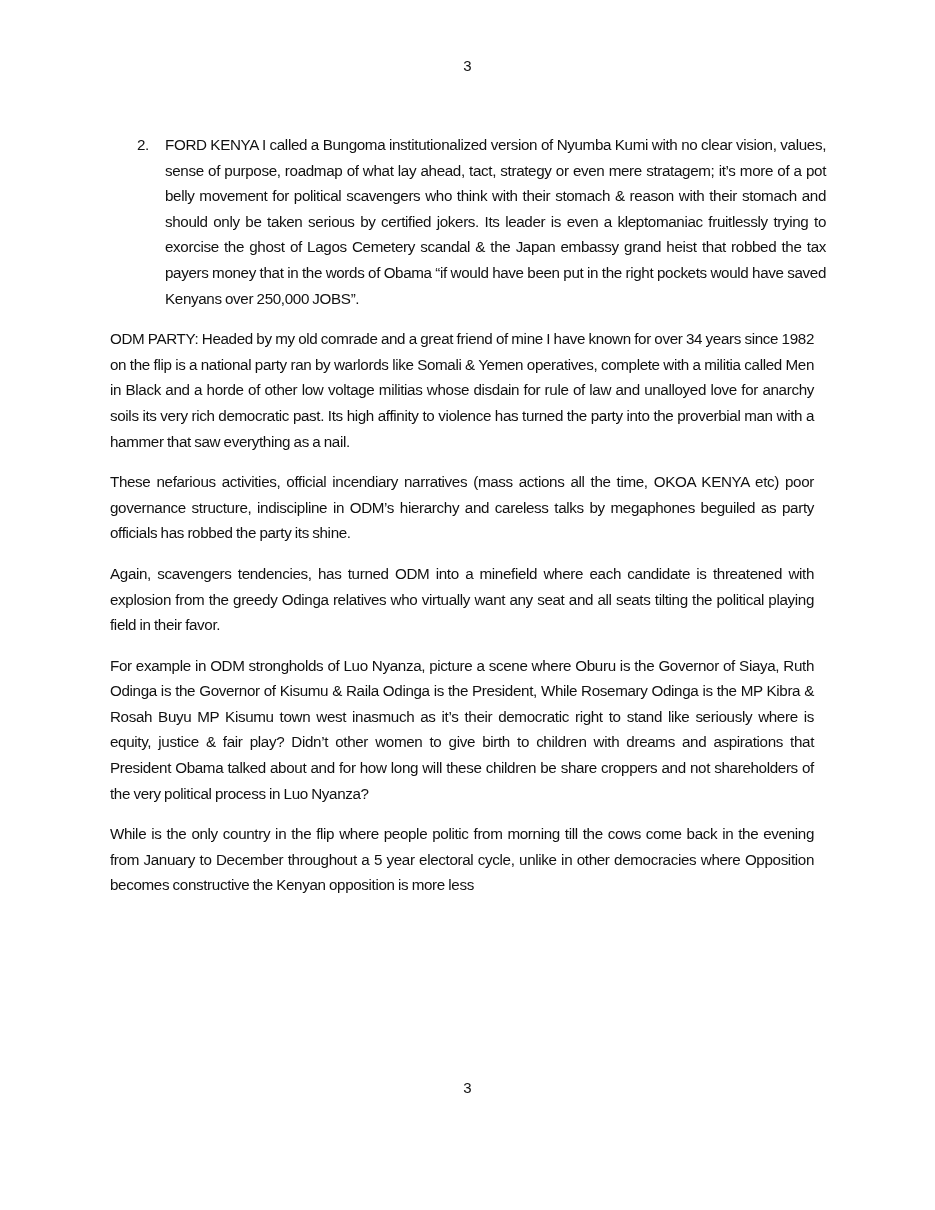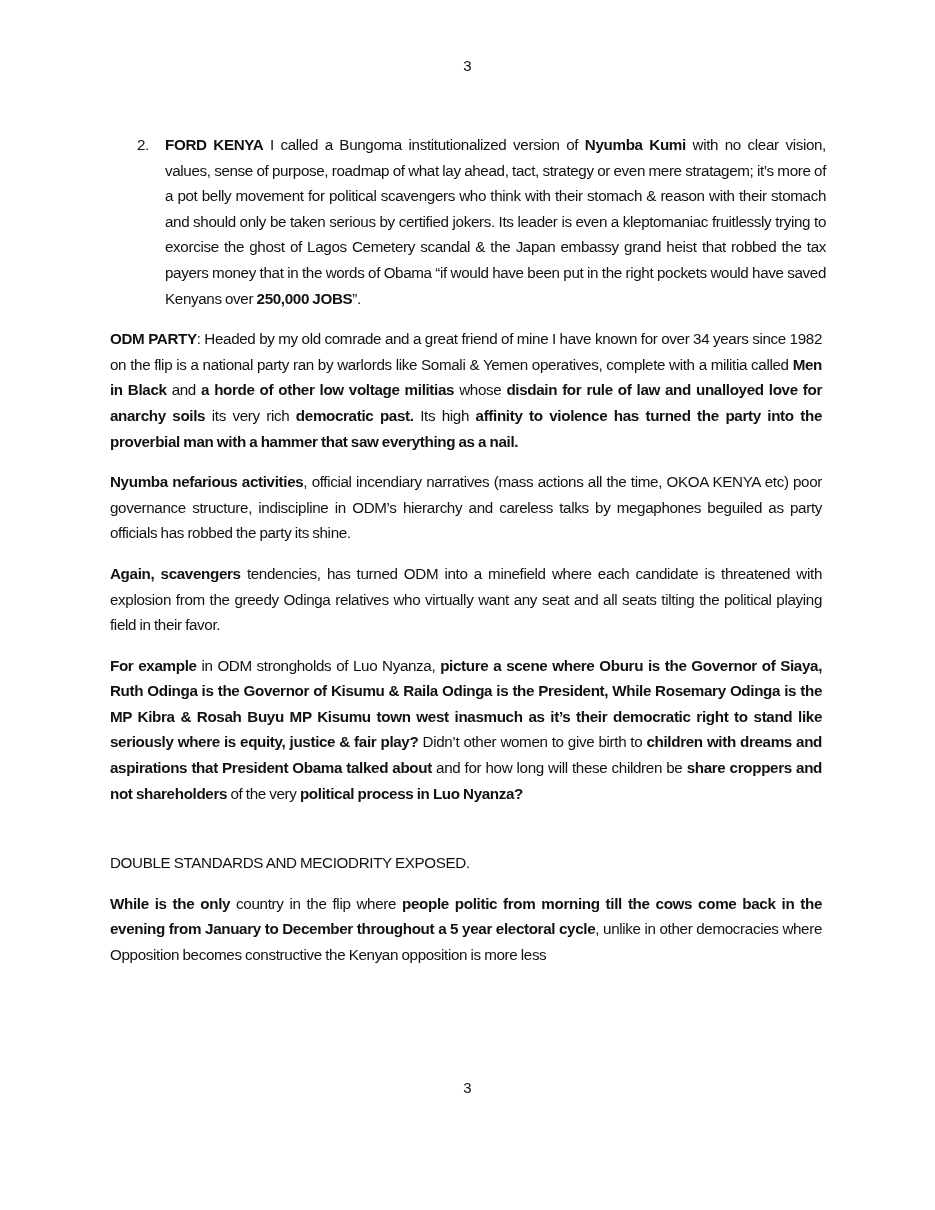--- a/index.html
+++ b/index.html
@@ -11,37 +11,36 @@
     position: absolute; left: 0; width: 935px; text-align: center;
     font-size: 15px; line-height: 20px;
   }
   #hdr-num { top: 56px; }
   #ftr-num { top: 1078px; }
   .content {
     position: absolute; left: 110px; top: 132px; width: 716px;
     font-size: 15.2px; line-height: 25.6px; text-align: justify;
     letter-spacing: -0.35px; word-spacing: -0.5px;
   }
-  .content p { margin: 0 4px 15px 0; }
+  .content p { margin: 0 12px 15px 0; }
   .list-item { position: relative; padding-left: 55px; margin-bottom: 15px; }
   .list-num { position: absolute; left: 27px; top: 0; }
   .heading { margin-top: 44px !important; }
-  b { font-weight: bold; }
+  b { font-weight: normal; }
 </style>
 </head>
 <body>
 
 <div class="page-num" id="hdr-num">3</div>
 
 <div class="content">
   <div class="list-item">
     <span class="list-num">2.</span>
     <p style="margin:0"><b>FORD KENYA</b><span> I called a Bungoma institutionalized version of </span><b>Nyumba Kumi</b><span> with no clear vision, values, sense of purpose, roadmap of what lay ahead, tact, strategy or even mere stratagem; it’s  more of a pot belly movement for political scavengers who think with their stomach &amp; reason with their stomach and should only be taken serious by certified jokers. Its leader is even a kleptomaniac fruitlessly trying to exorcise the ghost of Lagos Cemetery scandal &amp; the Japan embassy grand heist that robbed the tax payers money that in the words of Obama “if would have been put in the right pockets would have saved Kenyans over </span><b>250,000 JOBS</b><span>”.</span></p>
   </div>
   <p><b>ODM PARTY</b><span>: Headed by my old comrade and a great friend of mine I have known for over 34 years since 1982 on the flip is a national party ran by warlords like Somali &amp; Yemen operatives, complete with a militia called </span><b>Men in Black</b><span> and </span><b>a horde of other low voltage militias</b><span> whose </span><b>disdain for rule of law and unalloyed love for anarchy soils</b><span> its very rich </span><b>democratic past.</b><span> Its high </span><b>affinity to violence has turned the party into the proverbial man with a hammer that saw everything as a nail.</b></p>
-  <p><b>Nyumba nefarious activities</b><span>, official incendiary narratives (mass actions all the time, OKOA KENYA etc) poor governance structure,  indiscipline in ODM’s hierarchy and  careless talks by megaphones beguiled as party officials has robbed the party its shine.</span></p>
+  <p><b>These nefarious activities</b><span>, official incendiary narratives (mass actions all the time, OKOA KENYA etc) poor governance structure,  indiscipline in ODM’s hierarchy and  careless talks by megaphones beguiled as party officials has robbed the party its shine.</span></p>
   <p><b>Again, scavengers</b><span> tendencies, has turned ODM into a minefield where each candidate is threatened with explosion from the greedy Odinga relatives who virtually want any seat and all seats tilting the political playing field in their favor.</span></p>
   <p><b>For example</b><span> in ODM strongholds of Luo Nyanza, </span><b>picture a scene where Oburu is the Governor of Siaya, Ruth Odinga is the Governor of Kisumu &amp; Raila Odinga is the President, While Rosemary Odinga is the MP Kibra &amp; Rosah Buyu MP Kisumu town west inasmuch as it’s their democratic right to stand like seriously where is equity, justice &amp; fair play?</b><span> Didn’t other women to give birth to </span><b>children with dreams and aspirations that President Obama talked about</b><span> and for how long will these children be </span><b>share croppers and not shareholders</b><span> of the very </span><b>political process in Luo Nyanza?</b></p>
-  <p class="heading">DOUBLE STANDARDS AND MECIODRITY EXPOSED.</p>
   <p><b>While is the only</b><span> country in the flip where </span><b>people politic from morning till the cows come back in the evening from January to December throughout a 5 year electoral cycle</b><span>, unlike in other democracies where Opposition becomes constructive the Kenyan opposition is more less</span></p>
 </div>
 
 <div class="page-num" id="ftr-num">3</div>
 
 </body></html>

